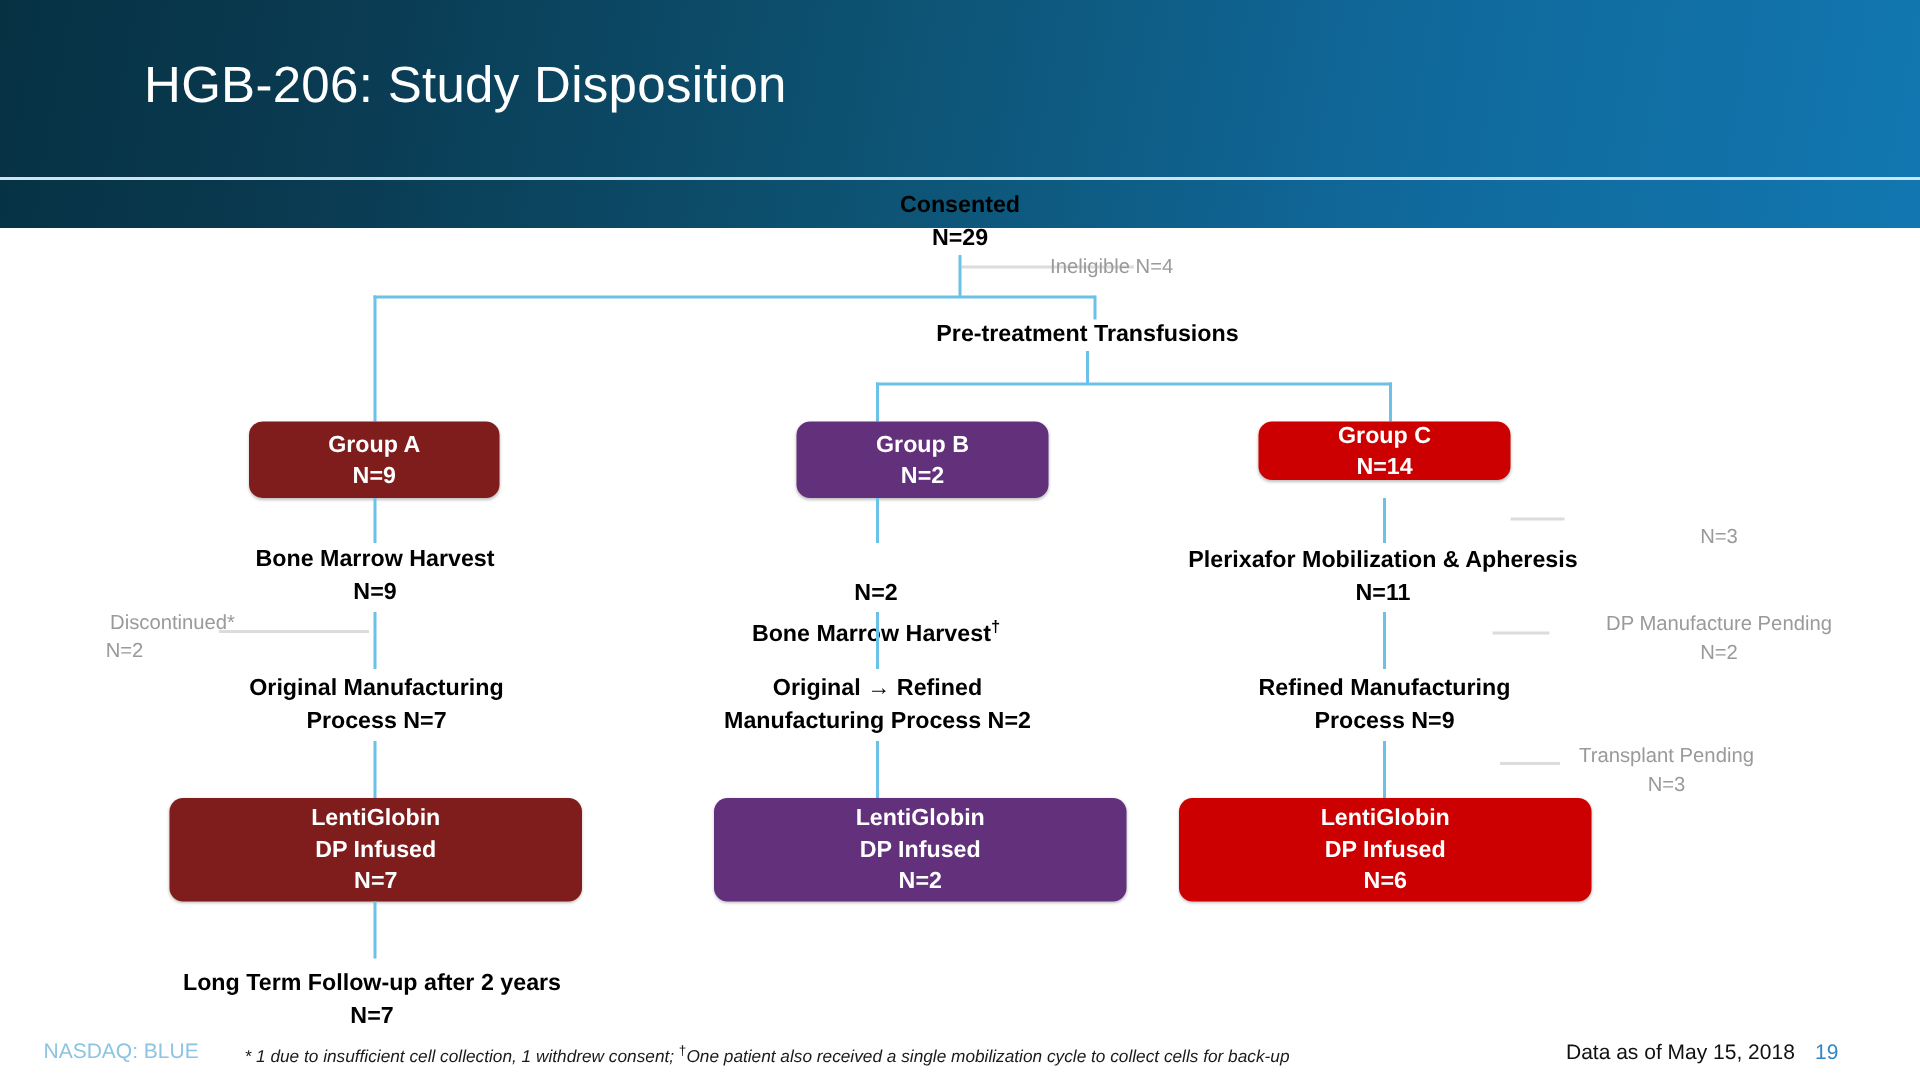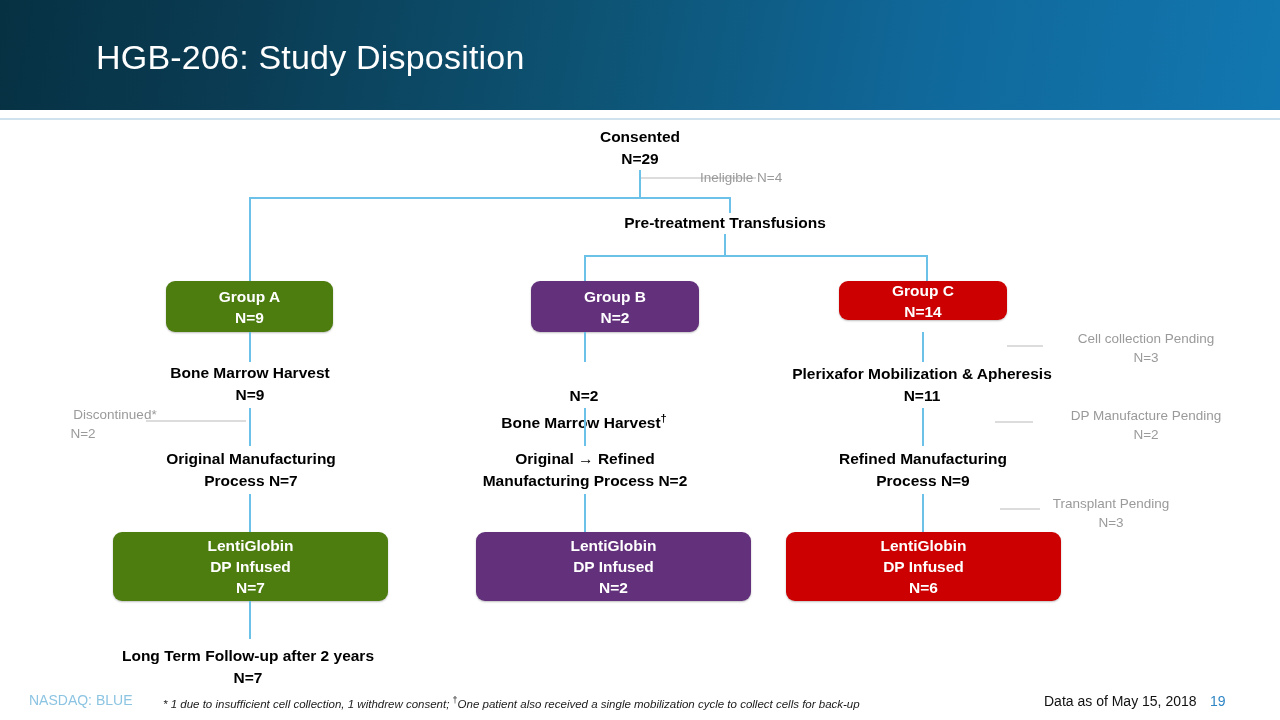--- a/index.html
+++ b/index.html
@@ -5,21 +5,21 @@
   html,body{margin:0;padding:0;}
   body{
     width:1280px;height:720px;overflow:hidden;background:#ffffff;
     font-family:"Liberation Sans","DejaVu Sans",sans-serif;
     -webkit-font-smoothing:antialiased;
   }
   .slide{position:relative;width:1280px;height:720px;}
 
   
   .header{
-    position:absolute;left:0;top:0;width:1280px;height:110px;
+    position:absolute;left:0;top:0;width:1280px;height:152px;
     background:linear-gradient(100deg,#063143 0%,#0a3b52 18%,#0d5272 45%,#10689a 72%,#1277b0 100%);
   }
   .header-title{
     position:absolute;left:96px;top:38px;
     font-size:34px;font-weight:400;color:#ffffff;letter-spacing:0.2px;
     white-space:nowrap;
   }
   .header-rule{
     position:absolute;left:0;top:118px;width:1280px;height:2px;
     background:#cfe3ee;
@@ -37,21 +37,21 @@
     font-weight:400;font-size:13.5px;line-height:20px;white-space:nowrap;
   }
 
   
   .gbox{
     position:absolute;border-radius:9px;color:#ffffff;
     display:flex;flex-direction:column;align-items:center;justify-content:center;
     font-weight:bold;font-size:15.5px;line-height:21px;text-align:center;
     box-shadow:0 1px 2px rgba(0,0,0,.25);
   }
-  .gbox.teal{background:#4d7c0f;}
+  .gbox.teal{background:#7f1d1d;}
   .gbox.purple{background:#63307c;margin-left:30px;}
   .gbox.red{background:#cc0000;}
 
   
   .vline{position:absolute;width:2px;background:#6cc1e8;}
   .hline{position:absolute;height:2px;background:#6cc1e8;}
   .hline-gray{position:absolute;height:2px;background:#dcdcdc;}
 
   
   .nasdaq{
@@ -110,21 +110,20 @@
   <div class="gbox purple" style="left:501px;top:281px;width:168px;height:51px;">
     <div>Group B</div>
     <div>N=2</div>
   </div>
   <div class="gbox red" style="left:839px;top:281px;width:168px;height:39px;">
     <div>Group C</div>
     <div>N=14</div>
   </div>
 
   <div class="hline-gray" style="left:1007px;top:345px;width:36px;"></div>
-  <div class="gray-note" style="left:1046px;top:329px;width:200px;text-align:center;">Cell collection Pending</div>
   <div class="gray-note" style="left:1046px;top:348px;width:200px;text-align:center;">N=3</div>
 
   <div class="vline" style="left:249px;top:332px;height:30px;"></div>
   <div class="vline" style="left:584px;top:332px;height:30px;"></div>
   <div class="vline" style="left:922px;top:332px;height:30px;"></div>
 
   <div class="flow-label" style="left:120px;top:362px;width:260px;">Bone Marrow Harvest</div>
   <div class="flow-label" style="left:120px;top:384px;width:260px;">N=9</div>
 
   <div class="flow-label" style="left:454px;top:363px;width:260px;margin-top:44px;">

